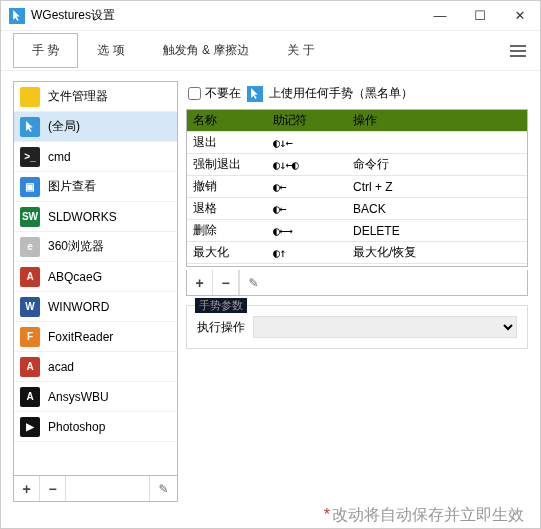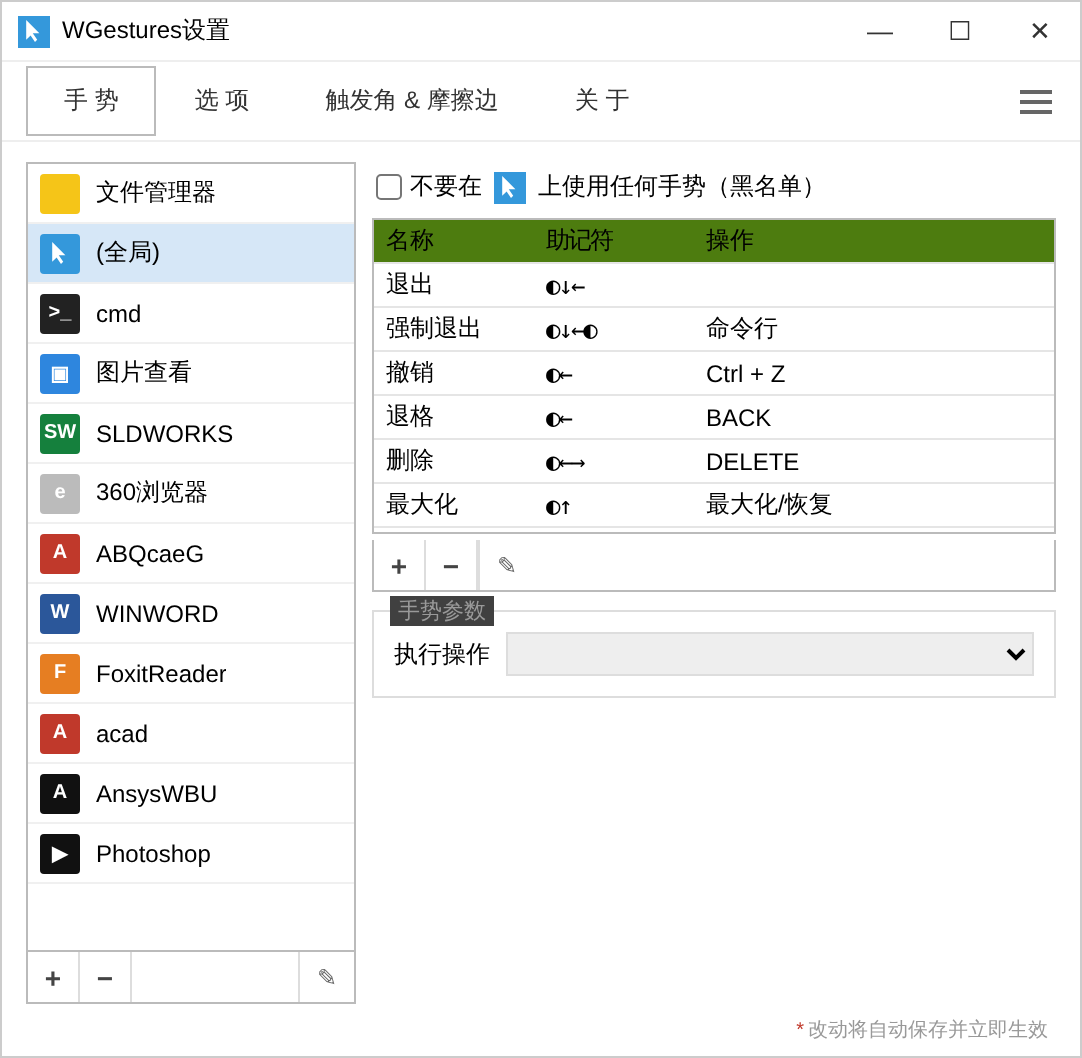--- a/index.html
+++ b/index.html
@@ -34,24 +34,24 @@
 .blacklist input{width:13px;height:13px}
 .blacklist .curicon{width:16px;height:16px;background:#3498db;display:inline-flex;align-items:center;justify-content:center;color:#fff;font-size:9px;margin:0 2px}
 .gtable{border:1px solid #bbb;height:158px;overflow:hidden}
 .gtable .hdr,.gtable .row{display:flex;height:22px;align-items:center;border-bottom:1px solid #e5e5e5}
 .gtable .hdr{background:#4d7c0f;font-weight:normal}
 .gtable .c1{width:80px;padding-left:6px}
 .gtable .c2{width:80px;padding-left:6px;font-family:monospace;letter-spacing:-1px}
 .gtable .c3{flex:1;padding-left:6px}
 .btnrow2{display:flex;align-items:center;border:1px solid #bbb;border-top:none;height:26px}
 .params{border:1px solid #ddd;padding:10px;margin-top:6px;position:relative}
-.params .grouplabel{position:absolute;top:-8px;left:8px;background:#404040;padding:0 4px;color:#999;font-size:11px}
+.params .grouplabel{position:absolute;top:-8px;left:8px;background:#0f172a;padding:0 4px;color:#999;font-size:11px}
 .params .row{display:flex;align-items:center;gap:8px}
 .params select{flex:1;height:22px;background:#eee;border:1px solid #ddd}
-.footer{height:26px;display:flex;align-items:center;justify-content:flex-end;padding:0 16px;color:#999;font-size:10px}
+.footer{height:26px;display:flex;align-items:center;justify-content:flex-end;padding:0 16px;color:#999;font-size:16px}
 .footer::before{content:"*";color:#c0392b;margin-right:2px}
 svg.cursor{width:11px;height:11px;fill:#fff}
 </style>
 </head>
 <body>
 
 <div class="titlebar">
   <span class="appicon">
       <svg class="cursor" viewBox="0 0 10 10">
         <path d="M1 0 L1 9 L3 7 L5 10 L6 9 L4 6 L7 6 Z"></path>

